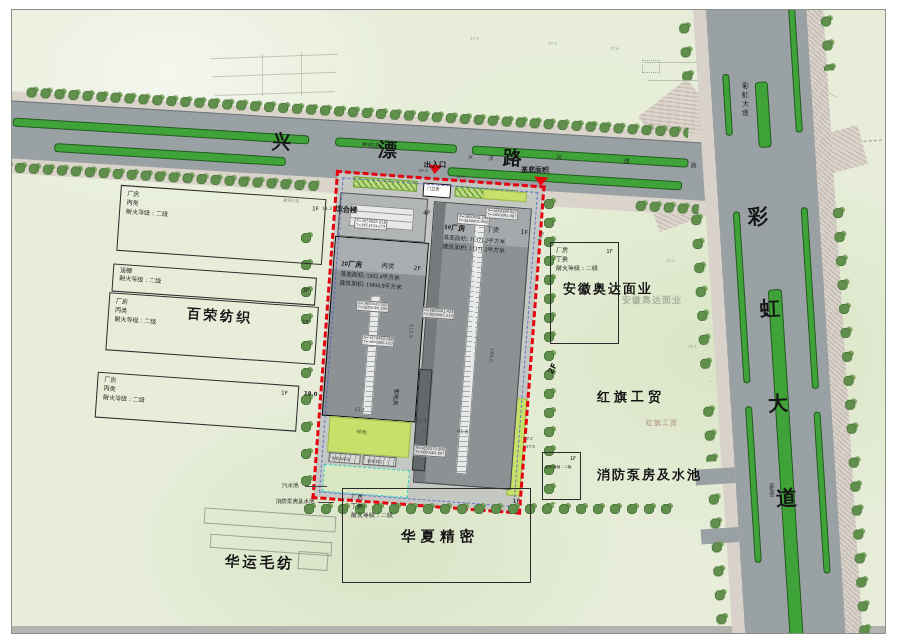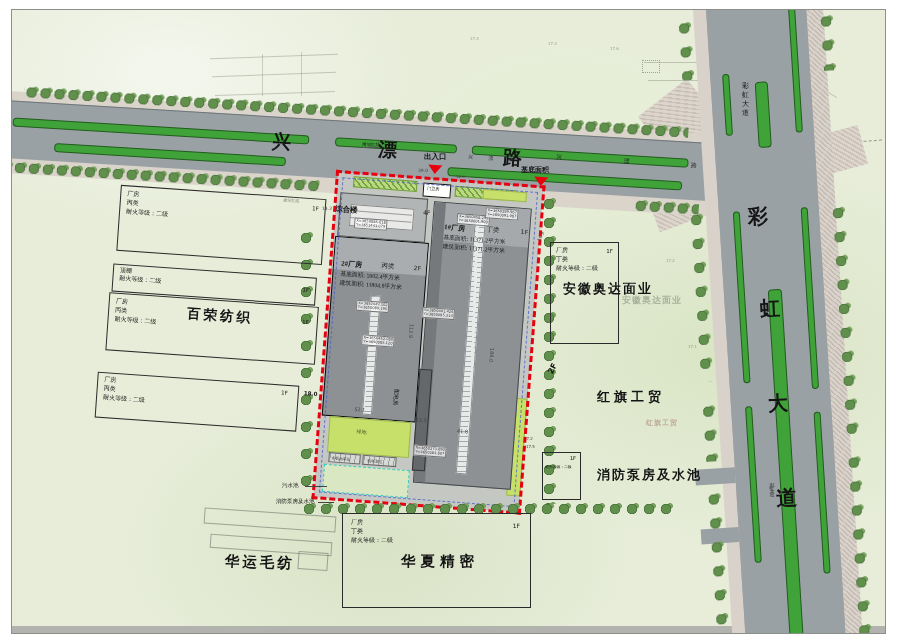--- a/index.html
+++ b/index.html
@@ -279,21 +279,21 @@
   <div class="t co" style="left:597px;top:388px;font-size:13px;letter-spacing:4px;">红旗工贸</div>
   <div class="t co" style="left:646px;top:418px;font-size:7px;letter-spacing:1px;color:rgba(160,120,110,.55);">红旗工贸</div>
 
   <div class="box" style="left:542px;top:452px;width:37px;height:46px;">
     <div class="t num" style="right:4px;top:2px;font-size:5px;">1F</div>
     <div class="t" style="left:2px;top:11px;font-size:3.8px;">耐火等级：二级</div>
   </div>
   <div class="t co" style="left:597px;top:466px;font-size:13px;letter-spacing:2px;">消防泵房及水池</div>
 
   <div class="t co" style="left:225px;top:553px;font-size:14.5px;transform:rotate(2deg);">华运毛纺</div>
-  <div class="box" style="left:342px;top:513px;width:187px;height:93px;border-width:1.2px;">
+  <div class="box" style="left:342px;top:488px;width:187px;height:93px;border-width:1.2px;">
     <div class="t lbl" style="left:8px;top:4px;">
       <div>厂房</div>
       <div>丁类</div>
       <div>耐火等级：二级</div>
     </div>
     <div class="t num" style="right:10px;top:8px;font-size:6px;">1F</div>
     <div class="t co" style="left:58px;top:38px;font-size:14.5px;letter-spacing:5px;">华夏精密</div>
   </div>
 
   <div class="t" style="left:272px;top:129px;font-size:19px;font-weight:bold;transform:rotate(3.5deg);z-index:21;">兴</div>
@@ -302,21 +302,21 @@
   <div class="t" style="left:468px;top:155px;font-size:5px;letter-spacing:7px;color:#333;transform:rotate(3.5deg);z-index:21;">兴 漂 路</div>
   <div class="t" style="left:556px;top:158px;font-size:6px;letter-spacing:30px;color:#222;transform:rotate(3.5deg);z-index:21;">兴 漂 路</div>
 
   <div class="t" style="left:740px;top:76px;font-size:7px;writing-mode:vertical-rl;letter-spacing:9px;z-index:21;">彩虹大道</div>
   <div class="t" style="left:748px;top:203px;font-size:20px;font-weight:bold;transform:rotate(-3deg);z-index:21;">彩</div>
   <div class="t" style="left:760px;top:295px;font-size:20px;font-weight:bold;transform:rotate(-3deg);z-index:21;">虹</div>
   <div class="t" style="left:768px;top:390px;font-size:20px;font-weight:bold;transform:rotate(-3deg);z-index:21;">大</div>
   <div class="t" style="left:776px;top:484px;font-size:21px;font-weight:bold;transform:rotate(-3deg);z-index:21;">道</div>
   <div class="t" style="left:768px;top:478px;font-size:5px;writing-mode:vertical-rl;letter-spacing:3px;color:#333;z-index:21;">彩虹大道</div>
 
-  <div class="t" style="left:424px;top:152px;font-size:7.5px;font-weight:bold;z-index:22;">出入口</div>
+  <div class="t" style="left:424px;top:160px;font-size:7.5px;font-weight:bold;z-index:22;">出入口</div>
   <div class="tri" style="left:428px;top:165px;transform:rotate(4deg);"></div>
   <div class="t" style="left:521px;top:165px;font-size:7px;font-weight:bold;z-index:22;">基底面积</div>
   <div class="tri" style="left:534px;top:177px;transform:rotate(4deg);"></div>
   <div class="t" style="left:362px;top:142px;font-size:4.5px;color:#222;border-bottom:0.6px solid #555;z-index:22;">用地红线</div>
 
   <div class="t" style="left:282px;top:482px;font-size:5.5px;z-index:22;">污水池</div>
   <div class="abs" style="left:305px;top:486px;width:22px;border-top:0.6px solid #444;z-index:22;"></div>
   <div class="t" style="left:276px;top:498px;font-size:5.5px;z-index:22;">消防泵房及水池</div>
   <div class="abs" style="left:318px;top:502px;width:16px;border-top:0.6px solid #444;z-index:22;"></div>
 

